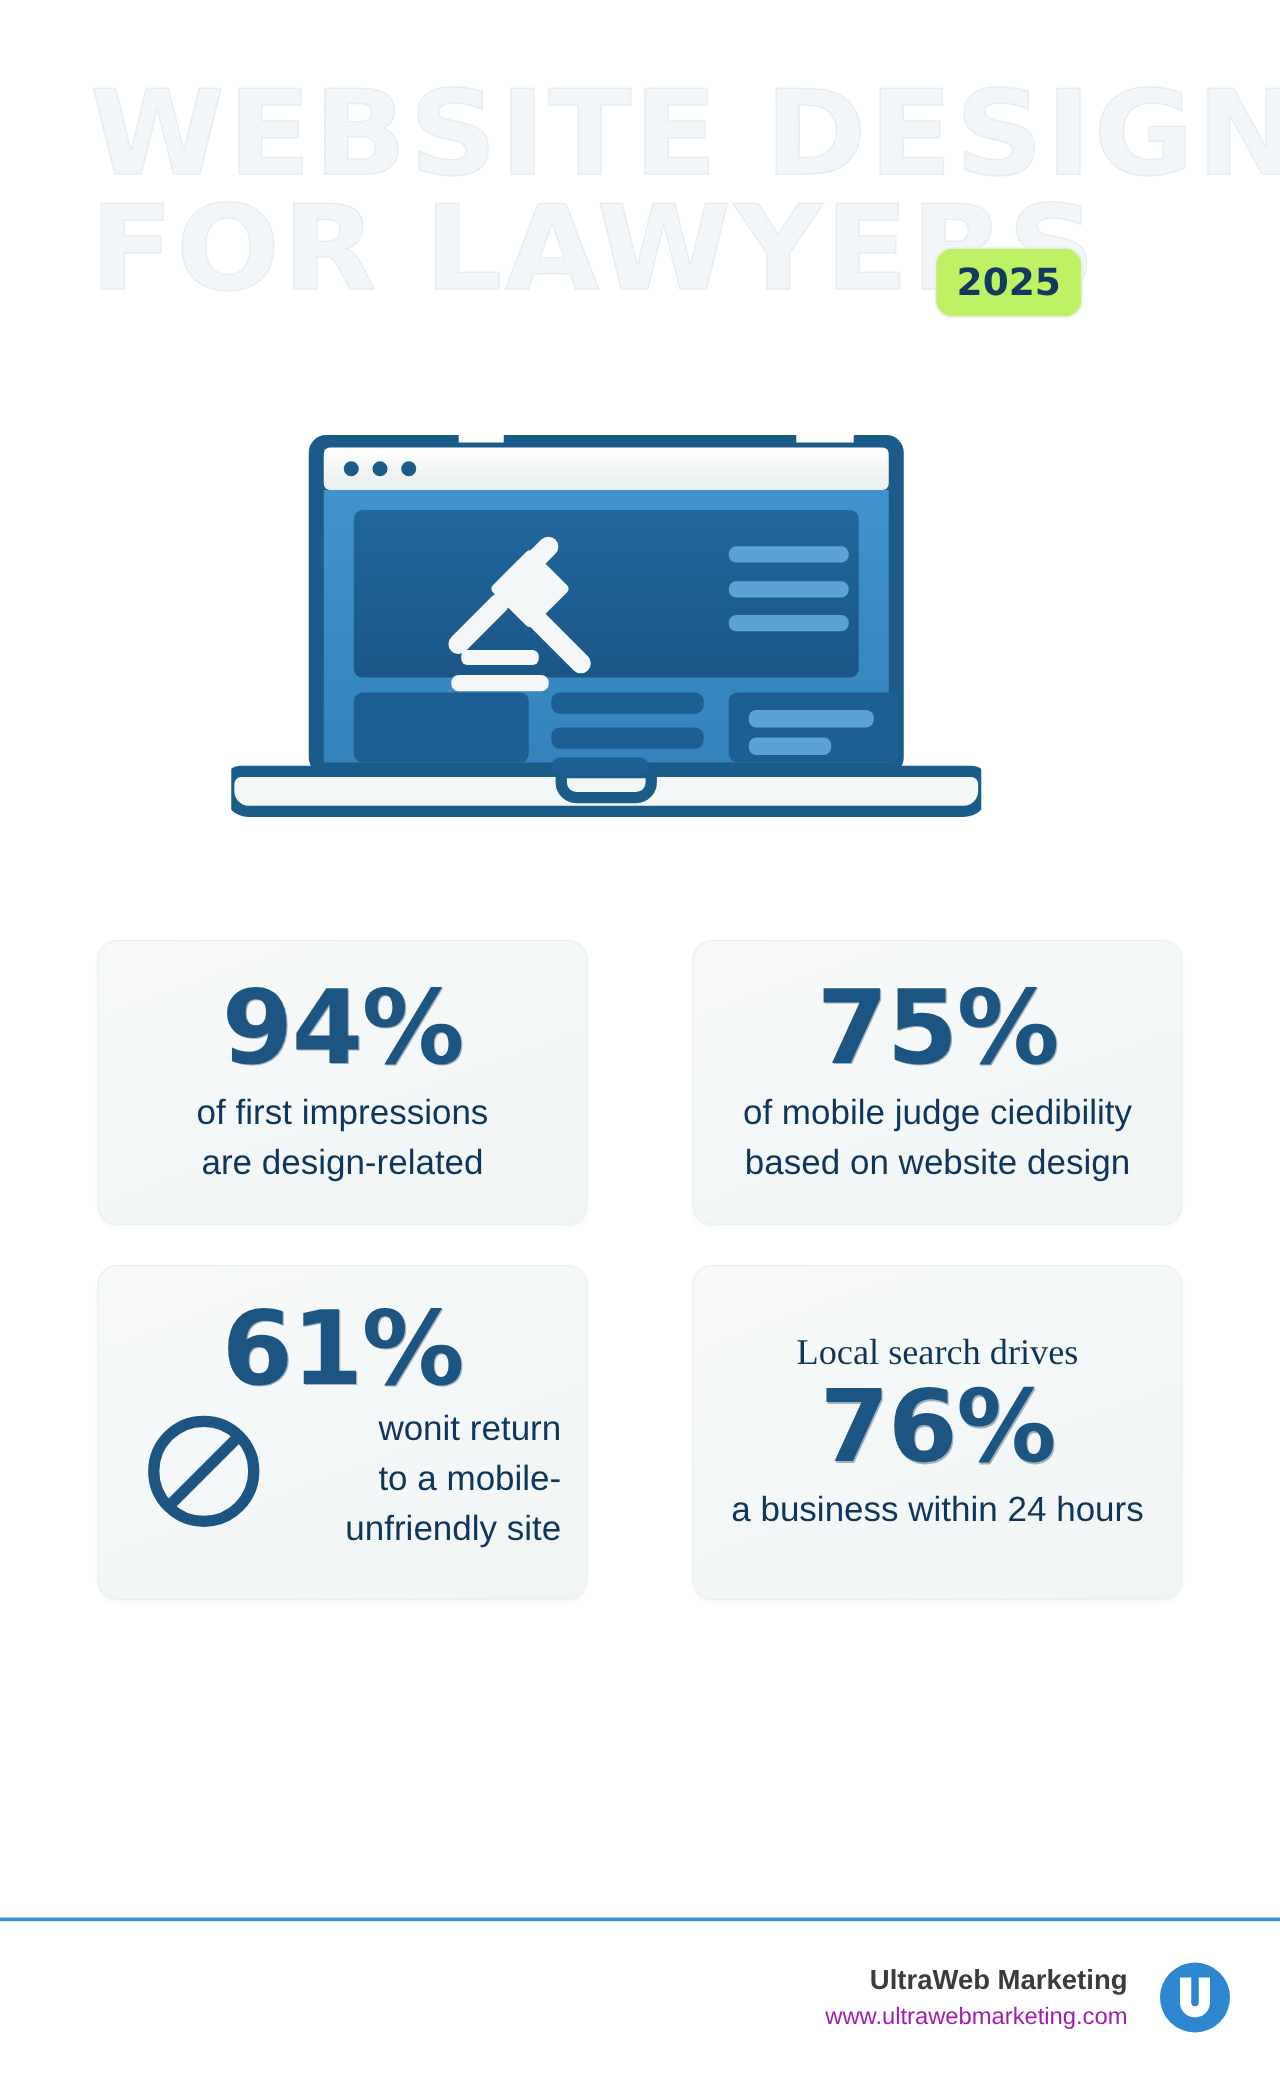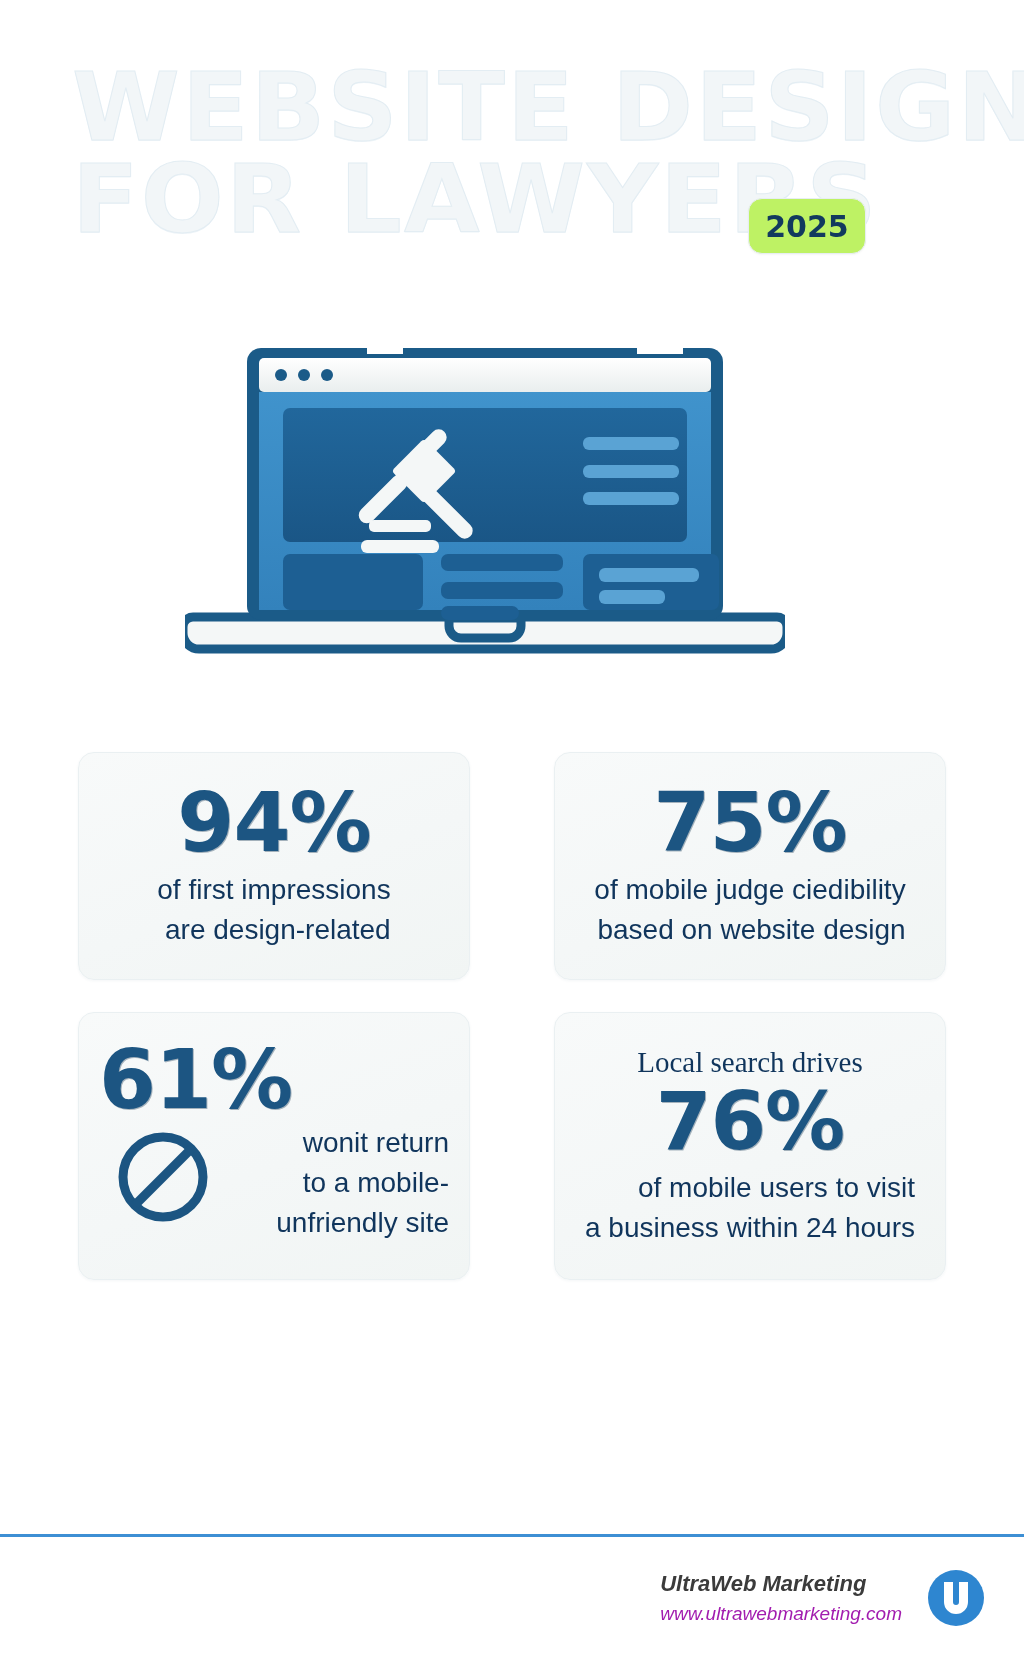--- a/index.html
+++ b/index.html
@@ -117,41 +117,41 @@
 
   .big-num-76 {
     font-size: 80px;
   }
 
   .card-desc {
     font-family: "Liberation Sans", sans-serif;
     font-size: 28px;
     line-height: 1.42;
     color: #10355c;
-    text-align: right;
+    text-align: center;
     margin-top: 6px;
   }
 
   .card-pre {
     font-family: Liberation Serif, serif;
     font-size: 29px;
     line-height: 1.3;
     color: #10355c;
     text-align: center;
   }
 
   
   .card-61 {
     align-items: stretch;
     justify-content: flex-start;
     padding: 26px 20px 20px 20px;
   }
   .card-61 .num-row {
     display: flex;
-    justify-content: flex-start;
+    justify-content: center;
     width: 100%;
   }
   .card-61 .body-row {
     display: flex;
     align-items: flex-start;
     justify-content: flex-end;
     width: 100%;
     margin-top: 2px;
     position: relative;
   }
@@ -189,21 +189,21 @@
     left: 0;
     width: 1024px;
     display: flex;
     align-items: center;
     justify-content: flex-end;
     padding-right: 36px;
     gap: 22px;
   }
 
   .footer-text {
-    font-style: italic;
+    text-align: right;
   }
 
   .brand-name {
     font-family: "Liberation Sans", sans-serif;
     font-weight: 700;
     font-size: 22px;
     color: #3b3b3b;
     line-height: 1.45;
   }
 
@@ -335,21 +335,20 @@
           <div>to a mobile-</div>
           <div>unfriendly site</div>
         </div>
       </div>
     </div>
 
     <div class="card card-76">
       <div class="card-pre">Local search drives</div>
       <div class="big-num big-num-76">76%</div>
       <div class="card-desc">
-        <div>of mobile users to visit</div>
         <div>a business within 24 hours</div>
       </div>
     </div>
 
   </div>
 
   <div class="footer-rule"></div>
 
   <div class="footer">
     <div class="footer-text">

